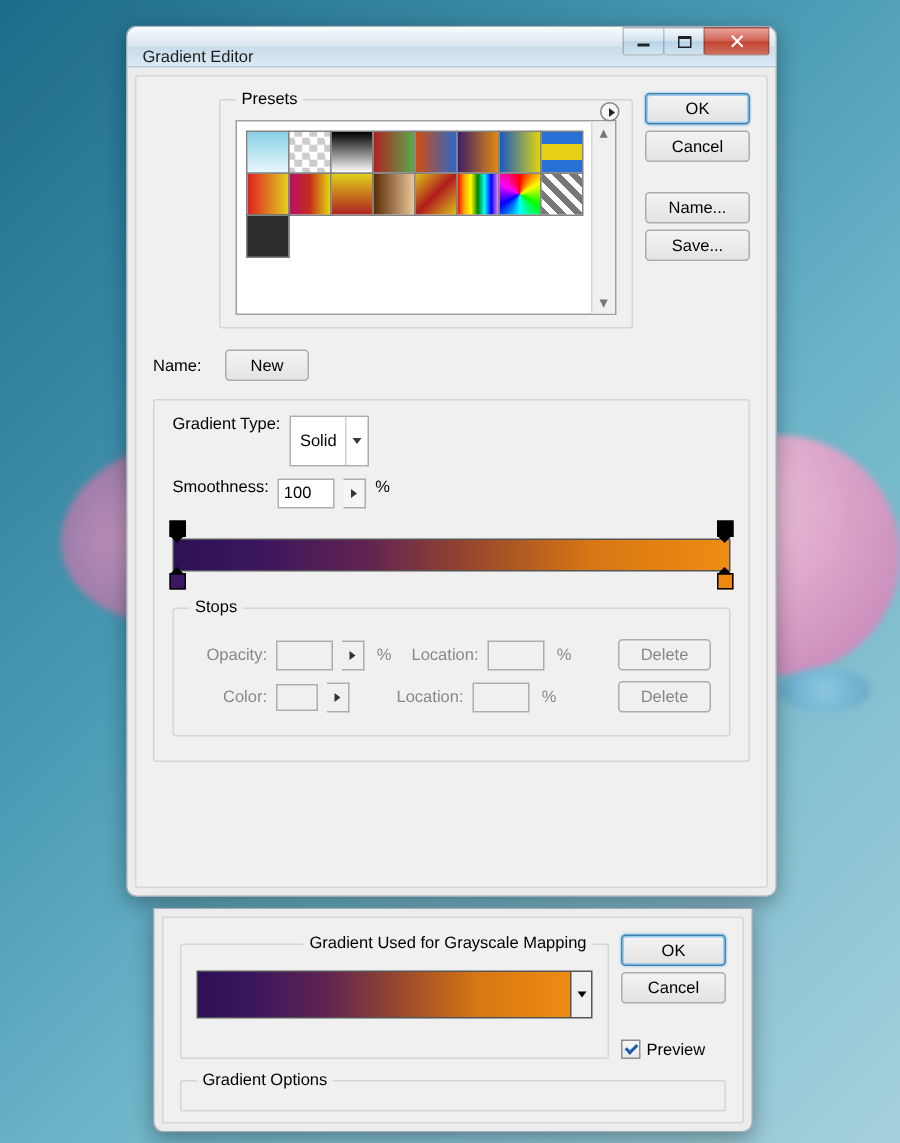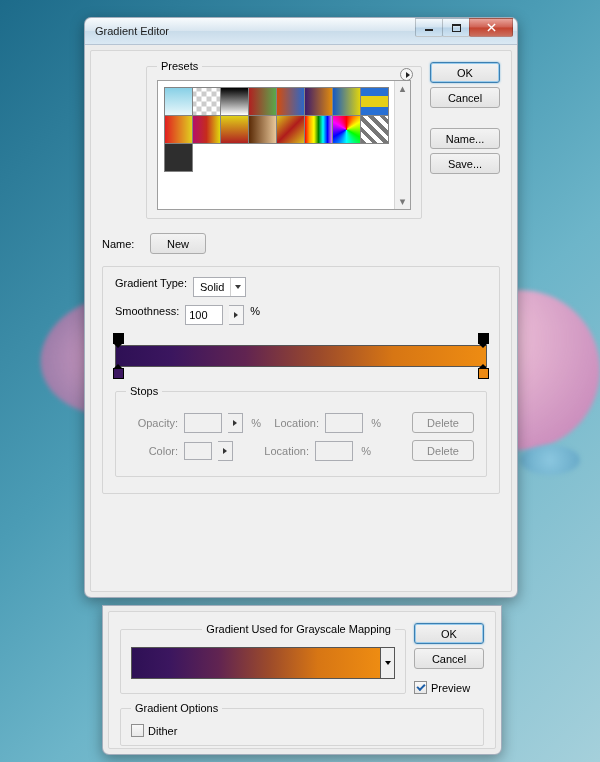--- a/index.html
+++ b/index.html
@@ -7,21 +7,21 @@
 .bg-shape { position: absolute; border-radius: 50%; filter: blur(2px); }
 .bg1 { width: 160px; height: 120px; left: 40px; top: 295px; background: radial-gradient(ellipse, rgba(230,160,200,.9), rgba(180,90,150,.6)); transform: rotate(-10deg); }
 .bg2 { width: 160px; height: 160px; right: 0; top: 290px; background: radial-gradient(circle at 30% 30%, rgba(250,200,220,.95), rgba(220,100,170,.7)); }
 .bg3 { width: 90px; height: 70px; left: 90px; top: 430px; background: radial-gradient(circle at 40% 30%, rgba(130,200,230,.95), rgba(60,140,180,.7)); }
 .bg4 { width: 60px; height: 30px; right: 20px; top: 445px; background: radial-gradient(circle, rgba(140,200,225,.9), rgba(80,150,190,.6)); }
 
 .win { position: absolute; background: #ececec; border-radius: 7px; box-shadow: 0 4px 14px rgba(0,0,0,.35); border: 1px solid rgba(30,60,100,.35); }
 .win-main { left: 84px; top: 17px; width: 434px; height: 581px; }
 .win-sub { left: 102px; top: 605px; width: 400px; height: 150px; border-radius: 0 0 7px 7px; }
 
-.titlebar { height: 27px; display: flex; align-items: center; background: linear-gradient(#f8fbfd, #d9e6f0 48%, #c9dcea 52%, #dbe9f4); border-radius: 7px 7px 0 0; border-bottom: 1px solid #b6c4d3; padding: 0 0 0 10px; }
+.titlebar { height: 27px; display: flex; align-items: flex-end; background: linear-gradient(#f8fbfd, #d9e6f0 48%, #c9dcea 52%, #dbe9f4); border-radius: 7px 7px 0 0; border-bottom: 1px solid #b6c4d3; padding: 0 0 0 10px; }
 .titlebar-text { flex: 1; color: #1c1c1c; }
 .ctrl-btns { display: flex; height: 19px; align-self: flex-start; padding-right: 4px; }
 .ctrl-btn { width: 28px; height: 19px; display: flex; align-items: center; justify-content: center; border: 1px solid rgba(0,0,0,.2); border-bottom-left-radius: 2px; border-bottom-right-radius: 2px; margin-left: -1px; }
 .ctrl-min, .ctrl-max { background: linear-gradient(#f4f9fc, #d2e3f0 48%, #b9d3e7 52%, #cfe3f2); }
 .ctrl-close { background: linear-gradient(#e9a49b, #d06254 48%, #c5432f 52%, #ca6f5f); width: 44px; }
 .ctrl-min span { width: 8px; height: 2px; background: #222; margin-top: 5px; }
 .ctrl-max span { width: 9px; height: 8px; border: 1px solid #222; border-top: 2px solid #222; }
 .ctrl-close svg { width: 9px; height: 9px; }
 
 .dlg-body { position: absolute; left: 5px; top: 32px; right: 5px; bottom: 5px; background: #f0f0f0; border: 1px solid #d6d6d6; border-radius: 2px; padding: 9px 11px; }
@@ -61,21 +61,21 @@
 .sw17 { background: #2e2e2e; }
 .scroll { position: absolute; right: 0; top: 0; bottom: 0; width: 16px; background: #f0f0f0; border-left: 1px solid #d6d6d6; display: flex; flex-direction: column; justify-content: space-between; }
 .scroll div { height: 15px; display: flex; align-items: center; justify-content: center; color: #777; }
 
 .name-row { display: flex; align-items: center; gap: 8px; margin: 14px 0 12px; }
 .name-row label { width: 40px; }
 .text-in { flex: 1; height: 20px; border: 1px solid #abadb3; border-top-color: #7f9db9; padding: 0 5px; background: #fff; box-shadow: inset 0 1px 1px rgba(0,0,0,.06); }
 
 .grad-type-fs { padding: 10px 12px 16px; }
 .row { display: flex; align-items: flex-start; gap: 6px; margin-bottom: 8px; }
-.combo { display: inline-flex; align-items: center; background: #fff; border: 1px solid #abadb3; height: 20px; }
+.combo { display: inline-flex; align-items: center; background: #fff; border: 1px solid #abadb3; height: 34px; }
 .combo span { padding: 0 6px; }
 .combo .dd { width: 15px; height: 100%; border-left: 1px solid #d0d0d0; display: flex; align-items: center; justify-content: center; }
 .combo .dd i { border-top: 4px solid #3a3a3a; border-left: 3px solid transparent; border-right: 3px solid transparent; }
 .num-in { width: 38px; height: 20px; border: 1px solid #abadb3; background: #fff; text-align: left; padding: 0 3px; }
 .spin { width: 15px; height: 20px; border: 1px solid #abadb3; border-left: none; display: flex; align-items: center; justify-content: center; background: #f5f5f5; }
 .spin i { border-left: 4px solid #333; border-top: 3px solid transparent; border-bottom: 3px solid transparent; }
 
 .grad-bar-wrap { position: relative; height: 46px; margin: 6px 0 4px; }
 .grad-bar { position: absolute; left: 0; right: 0; top: 12px; height: 22px; border: 1px solid #555; background: linear-gradient(90deg, #2e1055 0%, #3b165f 15%, #612451 35%, #9b4a2b 55%, #d77614 75%, #ee8c12 100%); }
 .stop-tab { position: absolute; width: 11px; height: 11px; border: 1px solid #000; }
@@ -247,27 +247,23 @@
         <div class="grad-sub-bar">
           <div class="gs"></div>
           <div class="dd">
               <i></i>
             </div>
         </div>
       </fieldset>
       <div class="sub-right">
         <div class="btn primary">OK</div>
         <div class="btn">Cancel</div>
-        <div class="chk-row" style="margin-top:8px">
+        <div class="chk-row" style="margin-top:20px">
           <div class="chk on"></div>
           <span>Preview</span>
         </div>
       </div>
     </div>
     <fieldset class="opts-fs">
       <legend>Gradient Options</legend>
-      <div class="chk-row">
-        <div class="chk"></div>
-        <span>Dither</span>
-      </div>
     </fieldset>
   </div>
 </div>
 
 </body></html>

